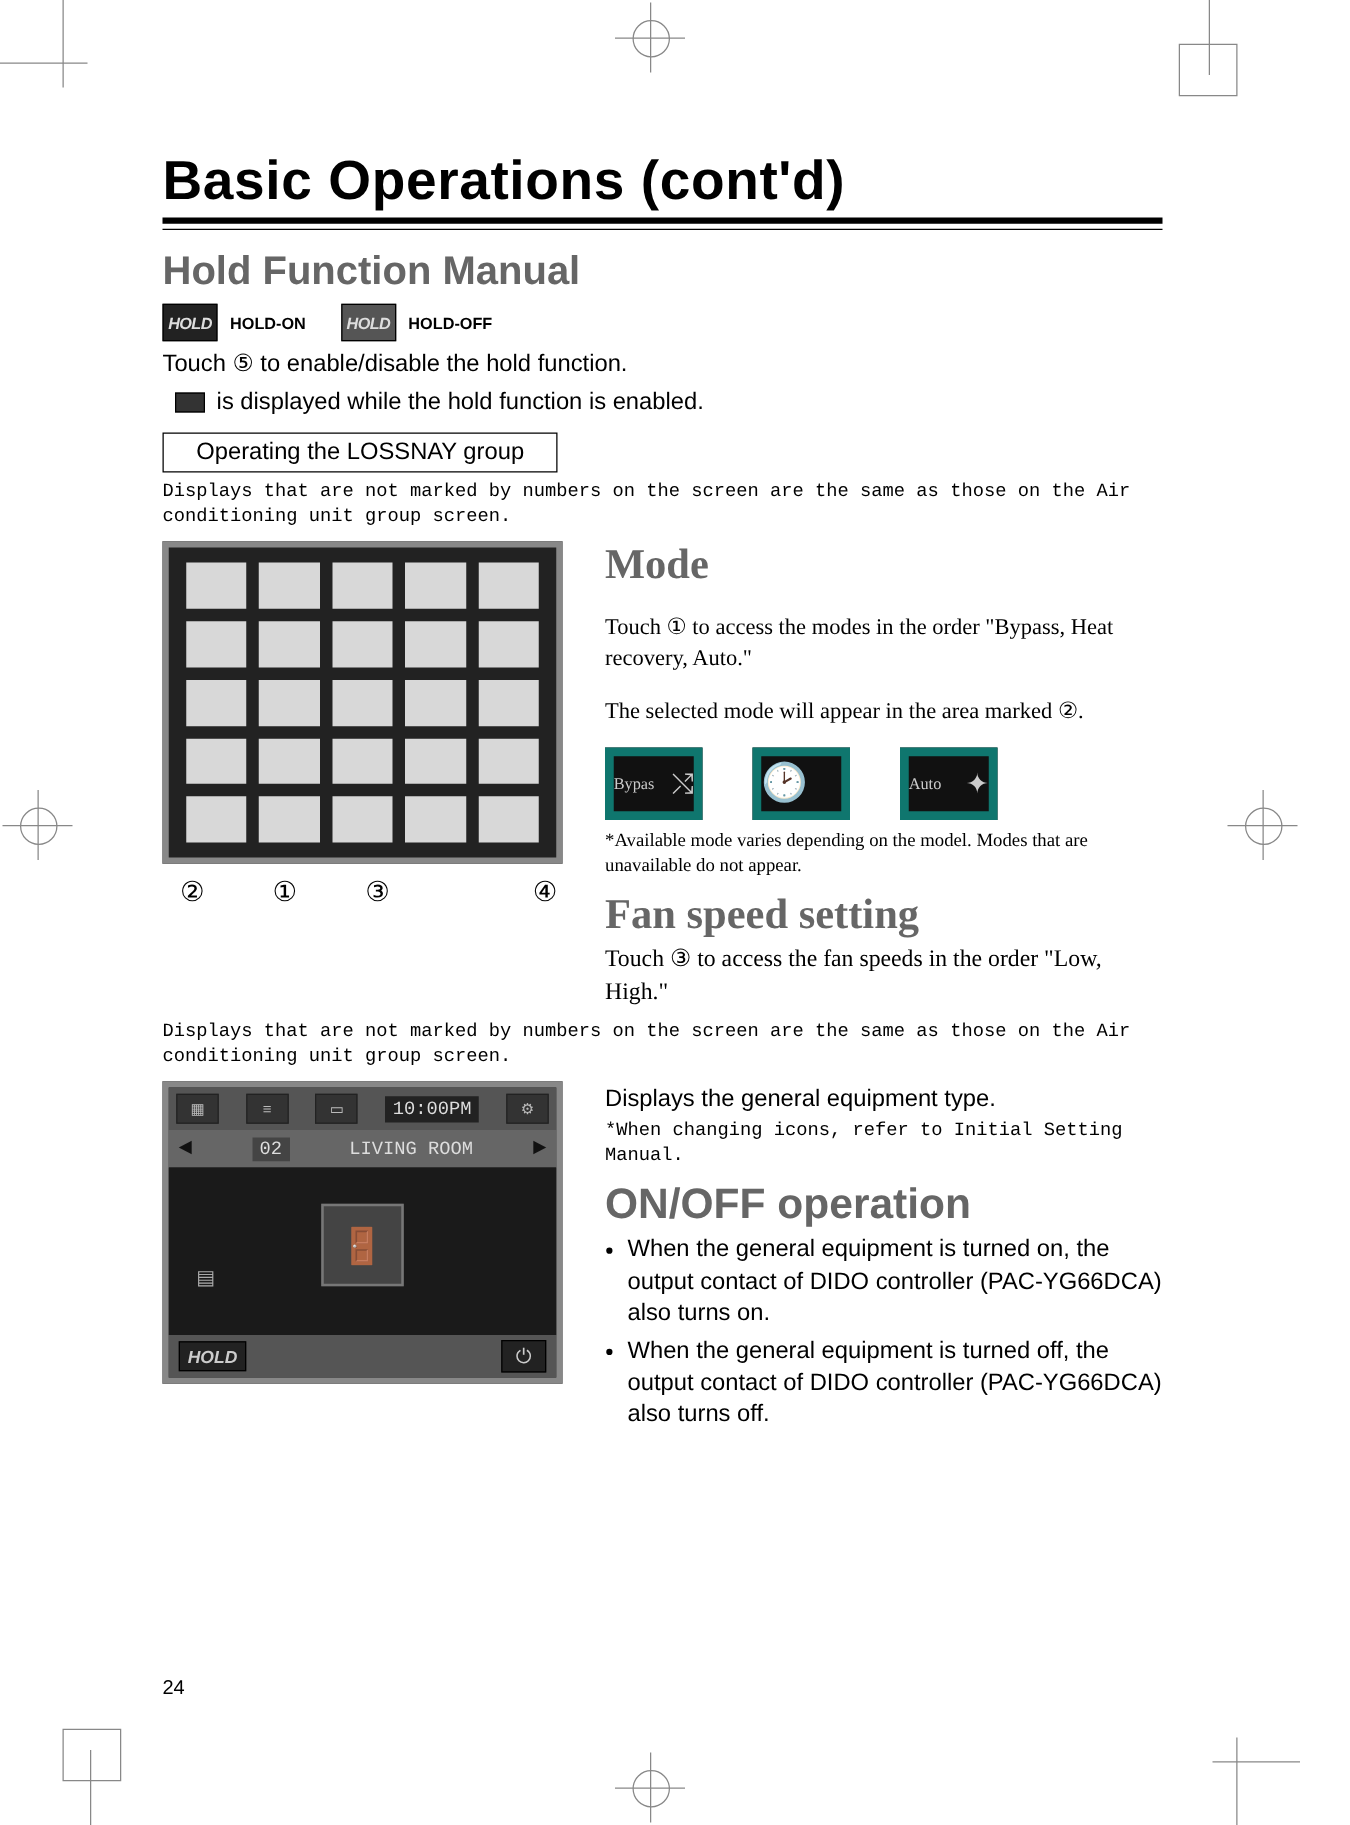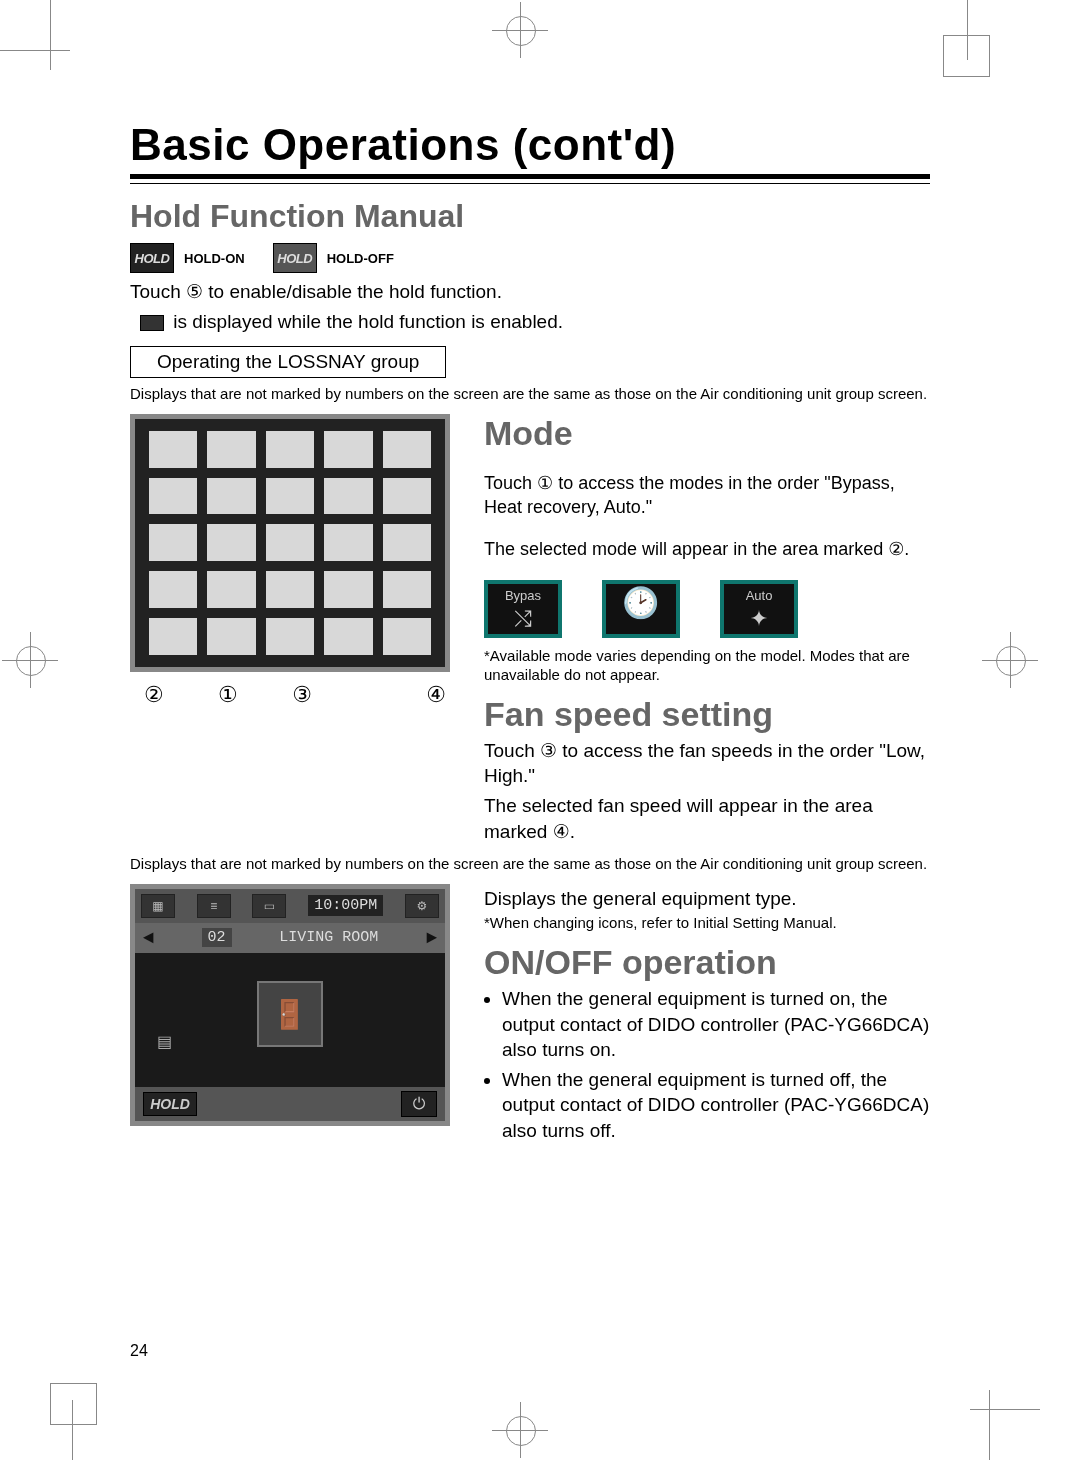--- a/index.html
+++ b/index.html
@@ -90,21 +90,21 @@
     border:1px solid #000;
   }
   .box-label {
     display:inline-block;
     border:1px solid #000;
     padding:4px 26px;
     font-size:19px;
     margin-top:8px;
   }
   .fine-print {
-    font-size:15px; line-height:1.3; margin:6px 0 10px 0;
+    font-size:15px; line-height:1.3; margin:6px 0 10px 0;font-family:Liberation Mono, monospace;
   }
   .row {
     display:flex; gap:24px; align-items:flex-start;
   }
   .lossnay-screen {
     width:330px; flex-shrink:0;
   }
   .screen-frame {
     border:5px solid #888;
     background:#222;
@@ -118,29 +118,29 @@
     grid-template-rows: repeat(5, 1fr);
     gap:10px;
     width:100%; height:100%;
   }
   .grid-cell { background:#d8d8d8; }
   .callout-row {
     display:flex; justify-content:space-between; padding:0 14px;
     font-size:22px; margin-top:10px;
   }
   .callout-row span { display:inline-block; }
-  .mode-col { flex:1; }
+  .mode-col { flex:1;font-family:Liberation Serif, serif; }
   .mode-body { font-size:18px; line-height:1.35; }
   .mode-icons {
     display:flex; gap:40px; margin:8px 0;
   }
   .mode-icon-box {
-    width:78px; height:58px; background:#111; border:4px solid #0f766e;
+    width:78px; height:58px; background:#111; border:7px solid #0f766e;
     color:#ccc; font-size:13px;
-    display:flex; flex-direction:column; align-items:center; justify-content:space-between;
+    display:flex; flex-direction:row; align-items:center; justify-content:space-between;
     padding:4px 0; box-sizing:border-box;
   }
   .mode-glyph { font-size:22px; line-height:1; }
   .mode-note { font-size:15px; line-height:1.3; margin:2px 0 10px 0; }
 
   .gen-screen-frame {
     border:5px solid #888;
     width:320px; height:242px;
     background:#222;
     box-sizing:border-box;
@@ -296,21 +296,20 @@
         </div>
         <div class="mode-icon-box">
           <span>Auto</span>
           <span class="mode-glyph">✦</span>
         </div>
       </div>
       <p class="mode-note">*Available mode varies depending on the model. Modes that are unavailable do not appear.</p>
 
       <h2 class="sub-mode">Fan speed setting</h2>
       <p class="body-text" style="font-size:19px">Touch ③ to access the fan speeds in the order "Low, High."</p>
-      <p class="body-text" style="font-size:19px">The selected fan speed will appear in the area marked ④.</p>
     </div>
   </div>
 
   <p class="fine-print">Displays that are not marked by numbers on the screen are the same as those on the Air conditioning unit group screen.</p>
 
   <div class="row">
     <div style="width:330px; flex-shrink:0;">
       <div class="gen-screen-frame">
         <div class="gs-top">
           <div class="ic">▦</div>

